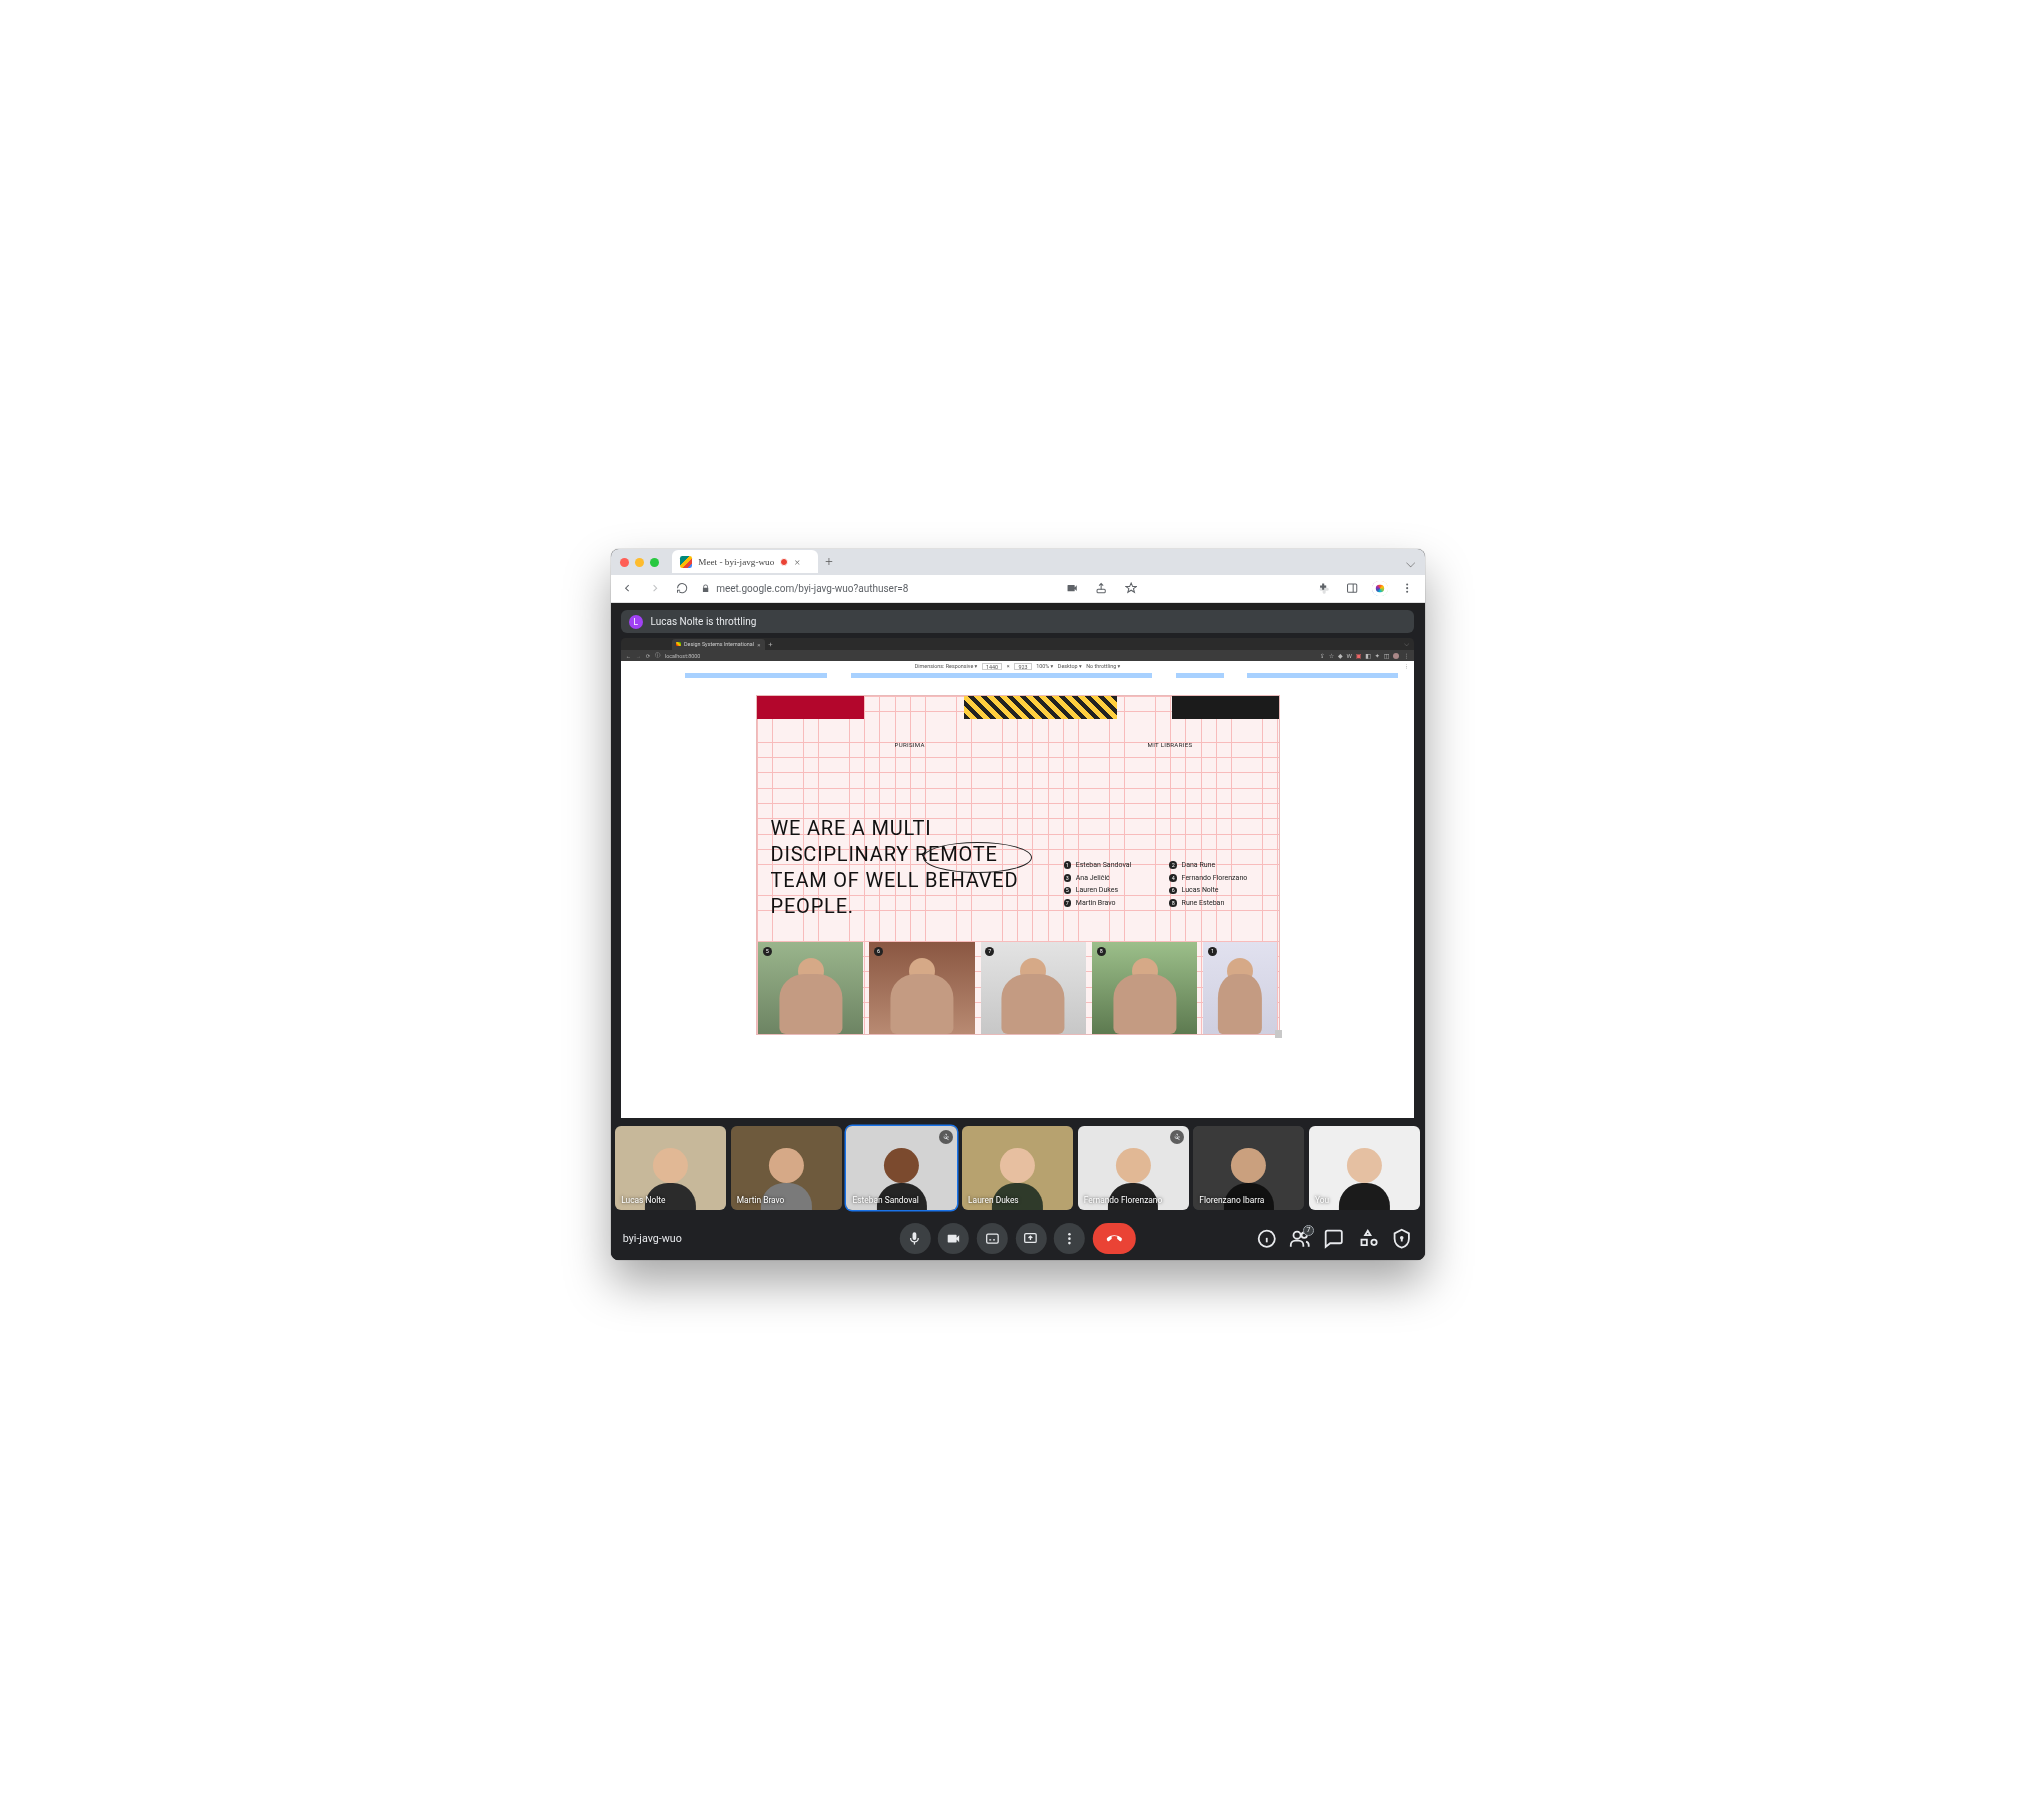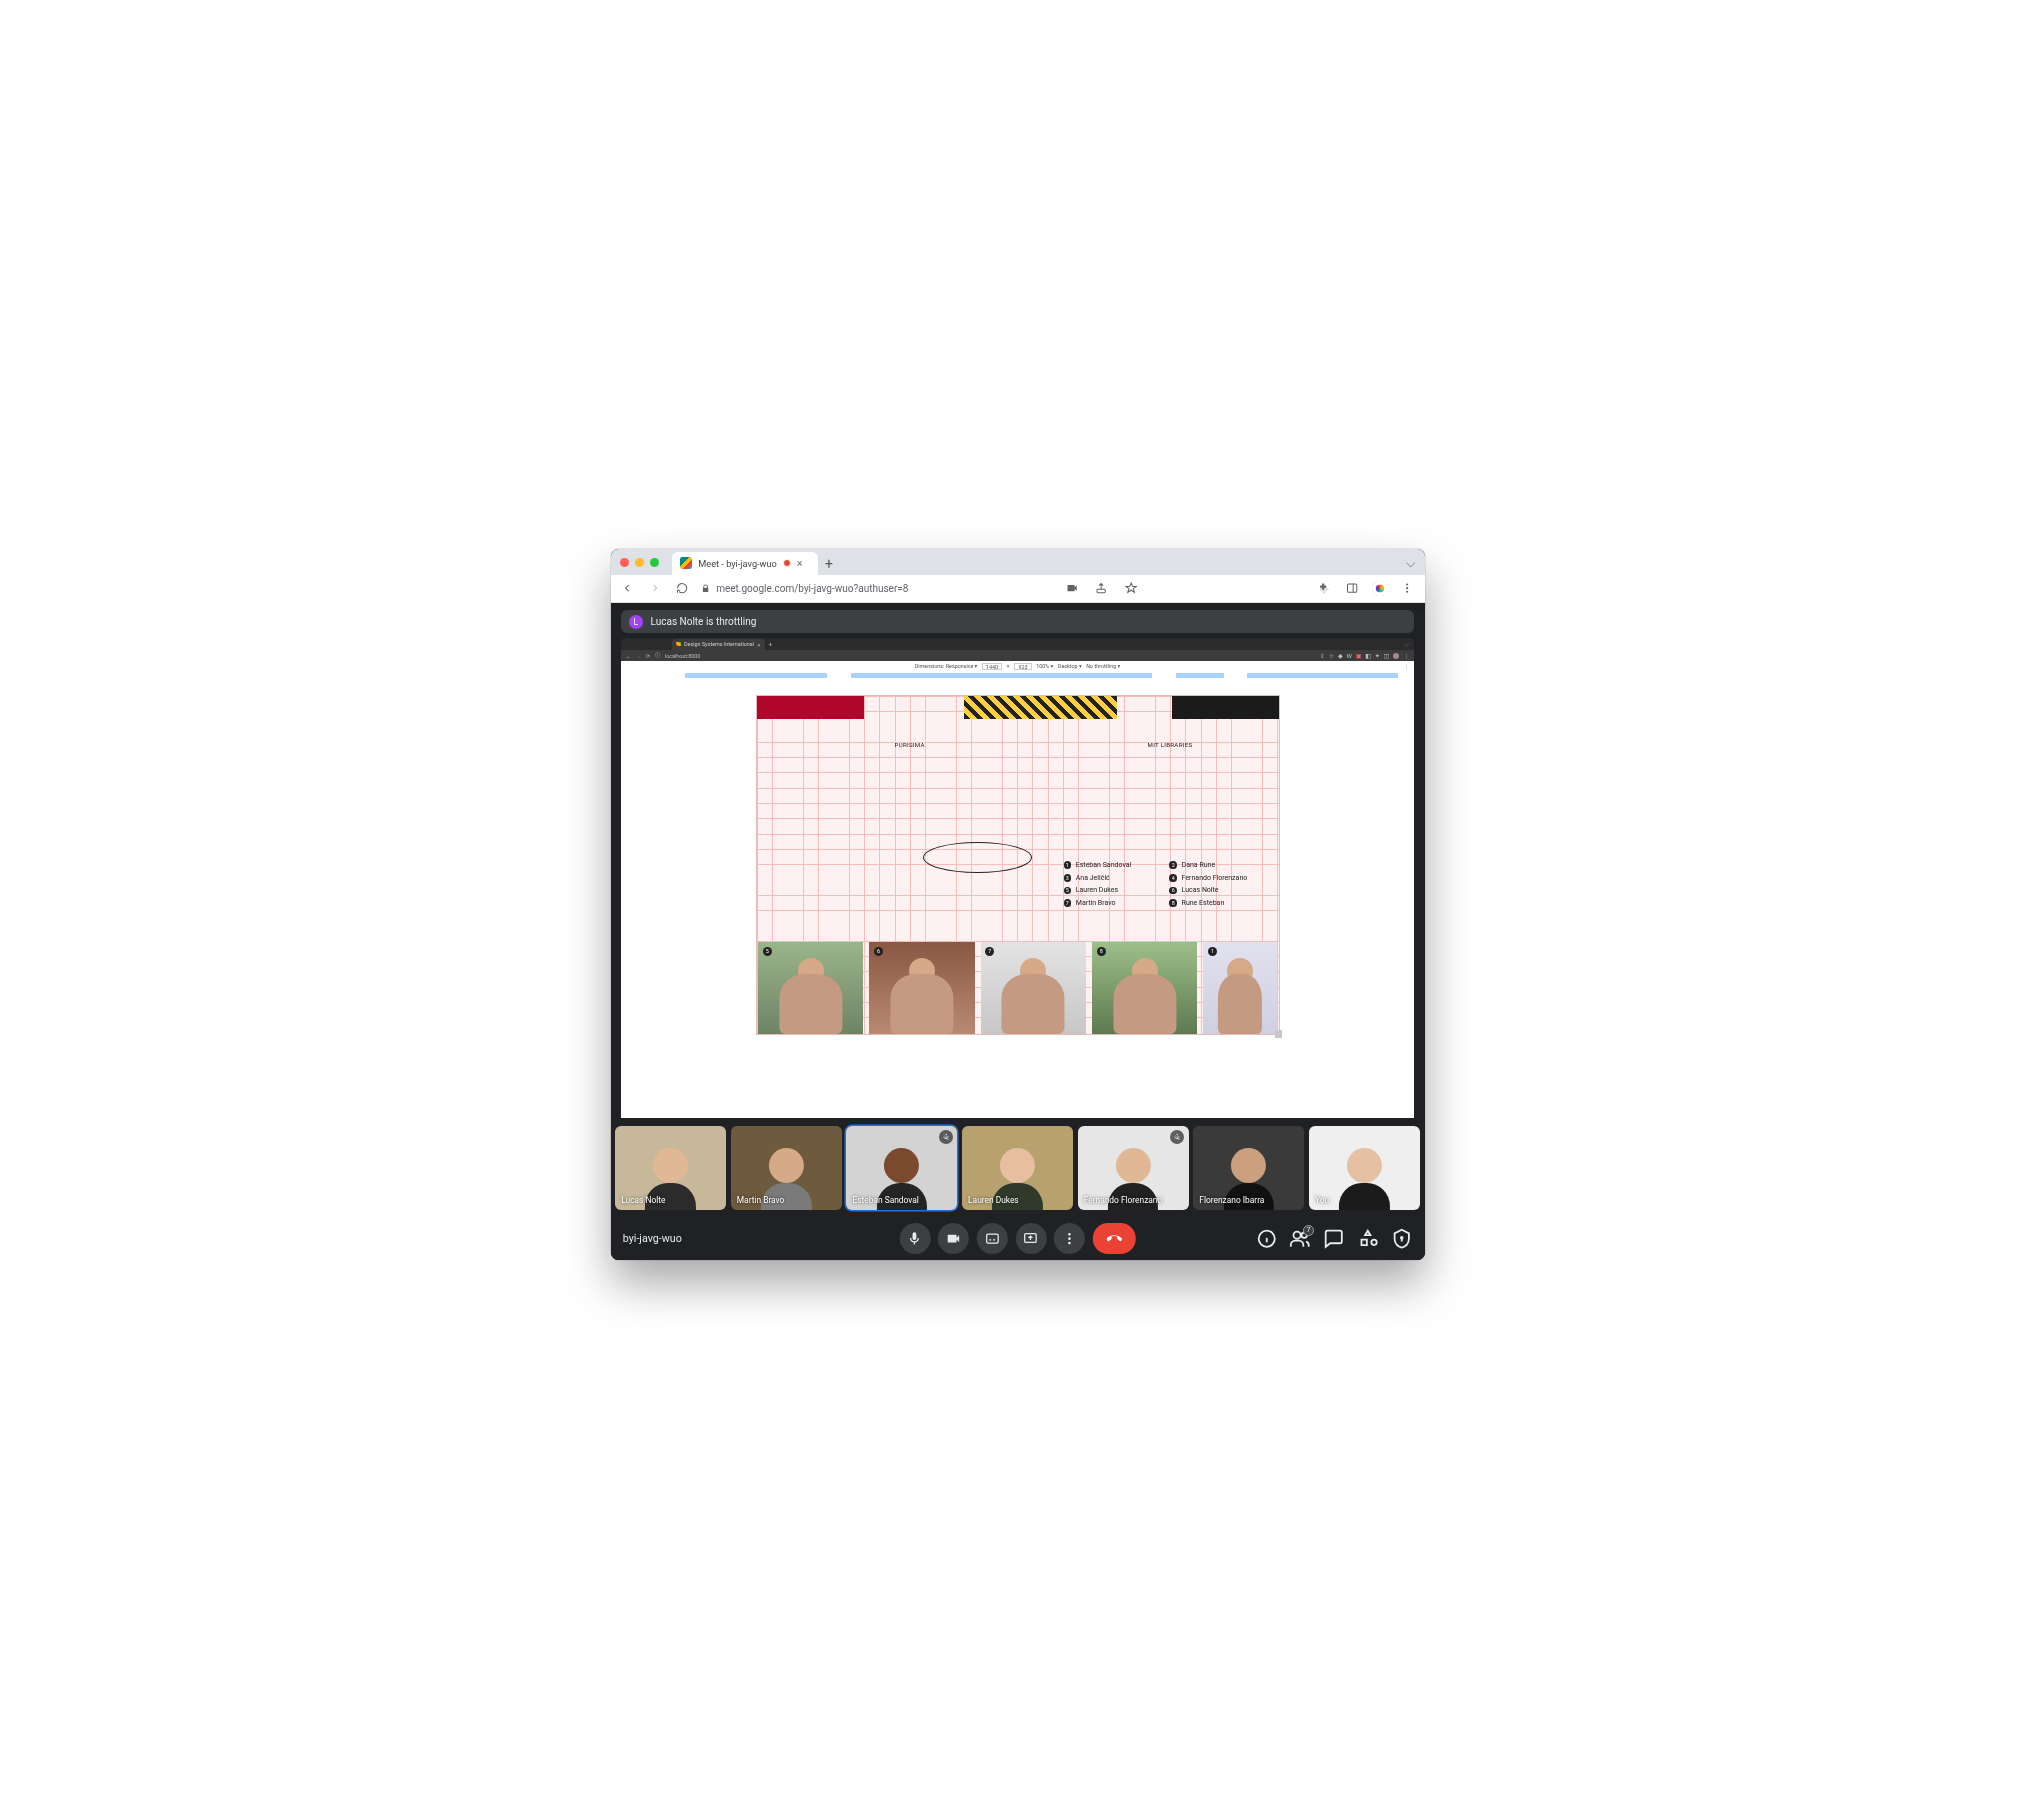--- a/index.html
+++ b/index.html
@@ -17,23 +17,24 @@
     background: #1f1f1f;
     border-radius: 7.7px;
     overflow: hidden;
     box-shadow: 0 23px 46px rgba(0,0,0,0.35), 0 0 0 0.8px rgba(0,0,0,0.1);
   }
   
   .tab-strip {
     height: 26px;
     background: #dee1e6;
     display: flex;
-    align-items: flex-end;
+    align-items: center;
     padding-left: 7.7px;
     position: relative;
+    font-family: Liberation Serif, serif;
   }
   .traffic-lights {
     display: flex;
     gap: 6.1px;
     position: absolute;
     left: 9.2px;
     top: 9.2px;
   }
   .traffic-light { width: 9.2px; height: 9.2px; border-radius: 50%; }
   .tl-red { background: #ff5f57; }
@@ -445,20 +446,21 @@
           <div class="pink-page">
             <div class="project-thumbs">
               <div class="proj-thumb pt1"></div>
               <div class="proj-thumb pt2"></div>
               <div class="proj-thumb pt3"></div>
             </div>
             <div class="proj-labels">
               <span class="lbl1">PURISIMA</span>
               <span class="lbl2">MIT LIBRARIES</span>
             </div>
+            <div class="big-headline">WE ARE A MULTI DISCIPLINARY REMOTE TEAM OF WELL BEHAVED PEOPLE.</div>
             <div class="headline-oval"></div>
 
             <div class="team-list">
               <div class="team-col" id="teamcol1">
                   <div class="team-item">
                     <span class="num">1</span>
                     <span>Esteban Sandoval</span>
                   </div>
                   <div class="team-item">
                     <span class="num">3</span>

